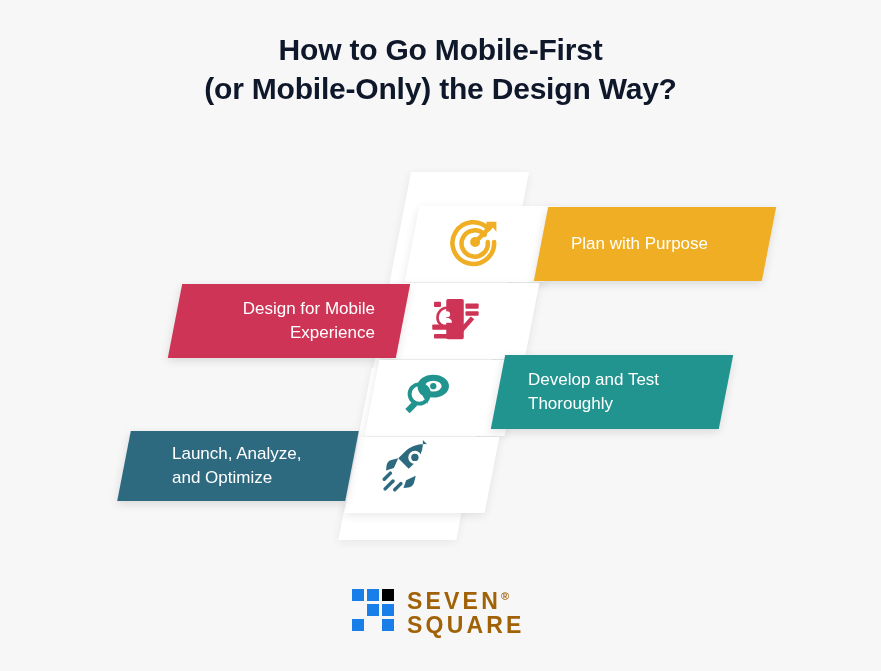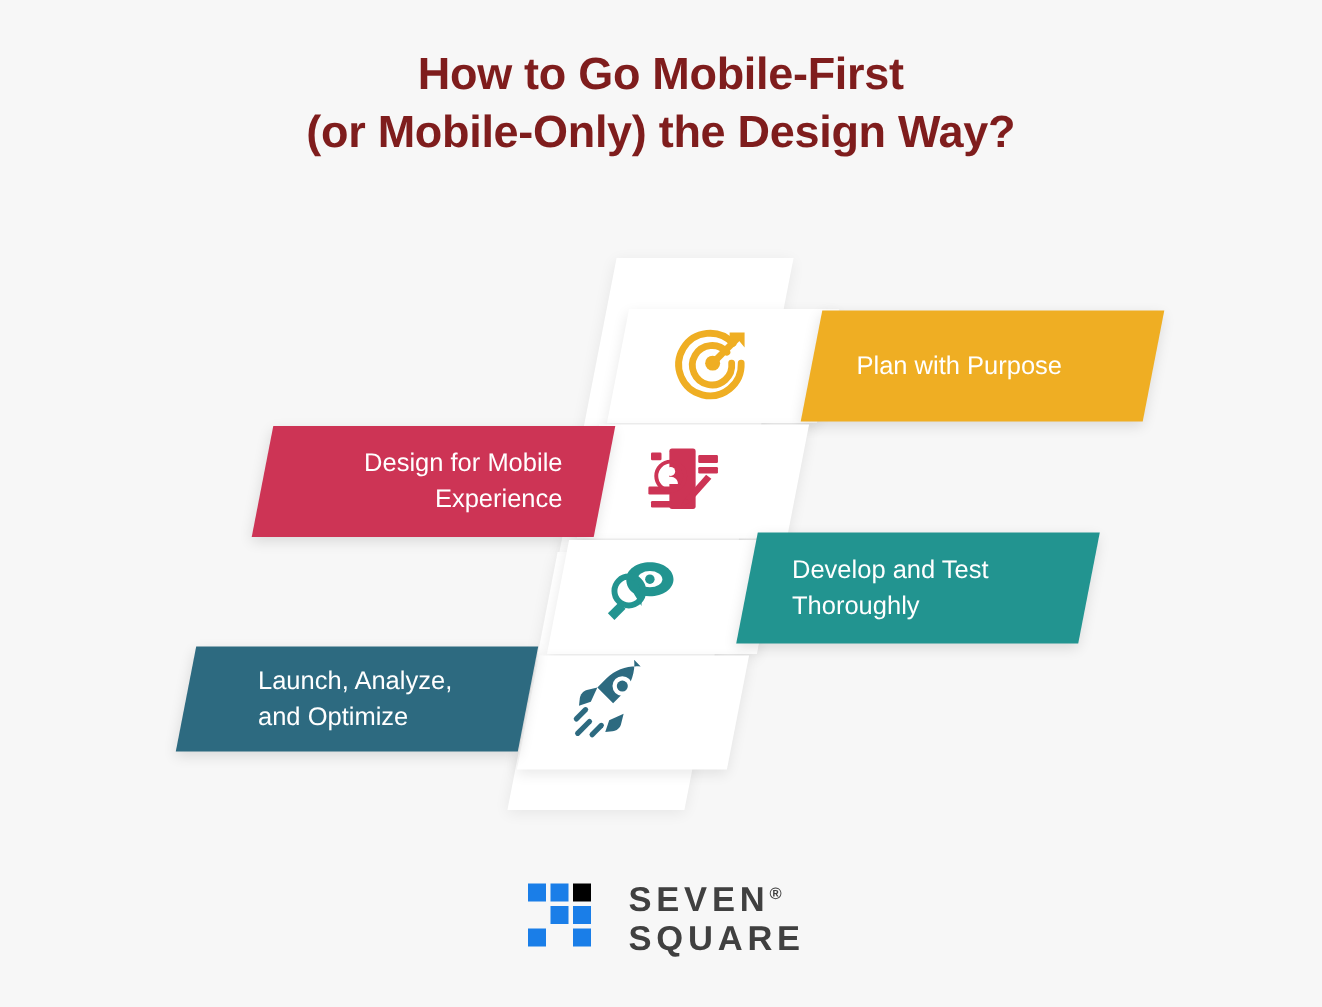--- a/index.html
+++ b/index.html
@@ -19,21 +19,21 @@
   #title-block {
     position: absolute;
     top: 30px;
     left: 0;
     width: 881px;
     text-align: center;
   }
   .title-line {
     font-size: 30px;
     font-weight: bold;
-    color: #7f1d1d;
+    color: #0f172a;
     line-height: 39px;
     letter-spacing: -0.2px;
   }
 
   
   #diagram {
     position: absolute;
     top: 0;
     left: 0;
     width: 881px;
@@ -110,25 +110,24 @@
     height: 12px;
     display: block;
   }
   #logo-words {
     margin-left: 11px;
     line-height: 25px;
   }
   .logo-word {
     font-size: 23px;
     font-weight: bold;
-    color: #404040;
+    color: #a16207;
     letter-spacing: 3.2px;
     position: relative;
     white-space: nowrap;
-    margin-left: 12px;
   }
   .logo-reg {
     font-size: 11px;
     vertical-align: super;
     letter-spacing: 0;
     font-weight: bold;
   }
 </style>
 </head>
 <body>

